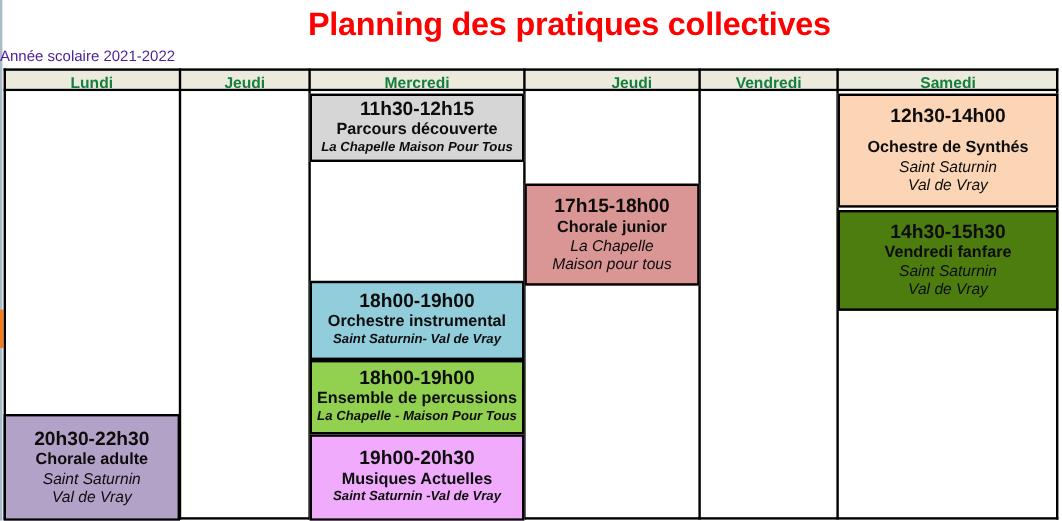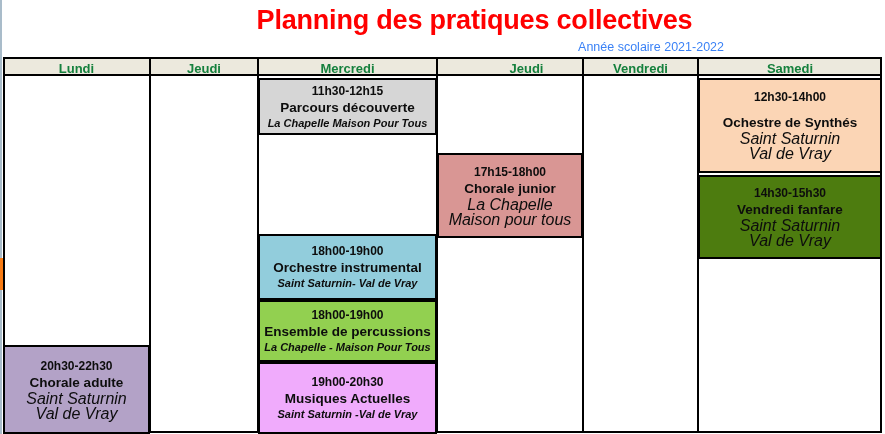--- a/index.html
+++ b/index.html
@@ -12,21 +12,21 @@
   #left-rule{position:absolute;left:0;top:0;width:2px;height:434px;background:#a9bcca;}
   #left-mark{position:absolute;left:0;top:258px;width:3px;height:32px;background:#f97c14;}
 
   #title{
     position:absolute;left:0;top:1px;width:885px;height:38px;
     text-align:center;color:#ff0000;font-weight:bold;font-size:27px;
     line-height:38px;letter-spacing:-0.2px;padding-left:32px;
   }
   #subtitle{
     position:absolute;left:0;top:39px;width:724px;height:17px;
-    text-align:right;color:#3b82f6;font-size:12.5px;line-height:17px;
+    text-align:left;color:#4c1d95;font-size:12.5px;line-height:17px;
   }
 
   
   #grid{position:absolute;left:3px;top:57px;width:879px;height:376px;}
 
   .colhead{
     position:absolute;top:0;height:19px;line-height:19px;
     background:#ece9dd;color:#15803d;font-weight:bold;font-size:13px;
     text-align:center;
     border-top:2px solid #000;border-bottom:2px solid #000;
@@ -39,23 +39,23 @@
   }
   .vline{position:absolute;top:0;width:2px;height:376px;background:#000;}
 
   .ev{
     position:absolute;box-sizing:border-box;
     border:2px solid #000;
     text-align:center;color:#0d0d0d;
     display:flex;flex-direction:column;justify-content:center;align-items:center;
     overflow:hidden;
   }
-  .ev .t{font-weight:bold;font-size:12px;line-height:15px;}
+  .ev .t{font-weight:bold;font-size:16px;line-height:15px;}
   .ev .n{font-weight:bold;font-size:13.5px;line-height:17px;}
-  .ev .p{font-style:italic;font-size:16px;line-height:15px;}
+  .ev .p{font-style:italic;font-size:13px;line-height:15px;}
   .ev .ps{font-style:italic;font-weight:bold;font-size:11px;line-height:14px;}
 </style>
 </head>
 <body>
 
 <div id="left-rule"></div>
 <div id="left-mark"></div>
 
 <div id="title">Planning des pratiques collectives</div>
 <div id="subtitle">Année scolaire 2021-2022</div>

